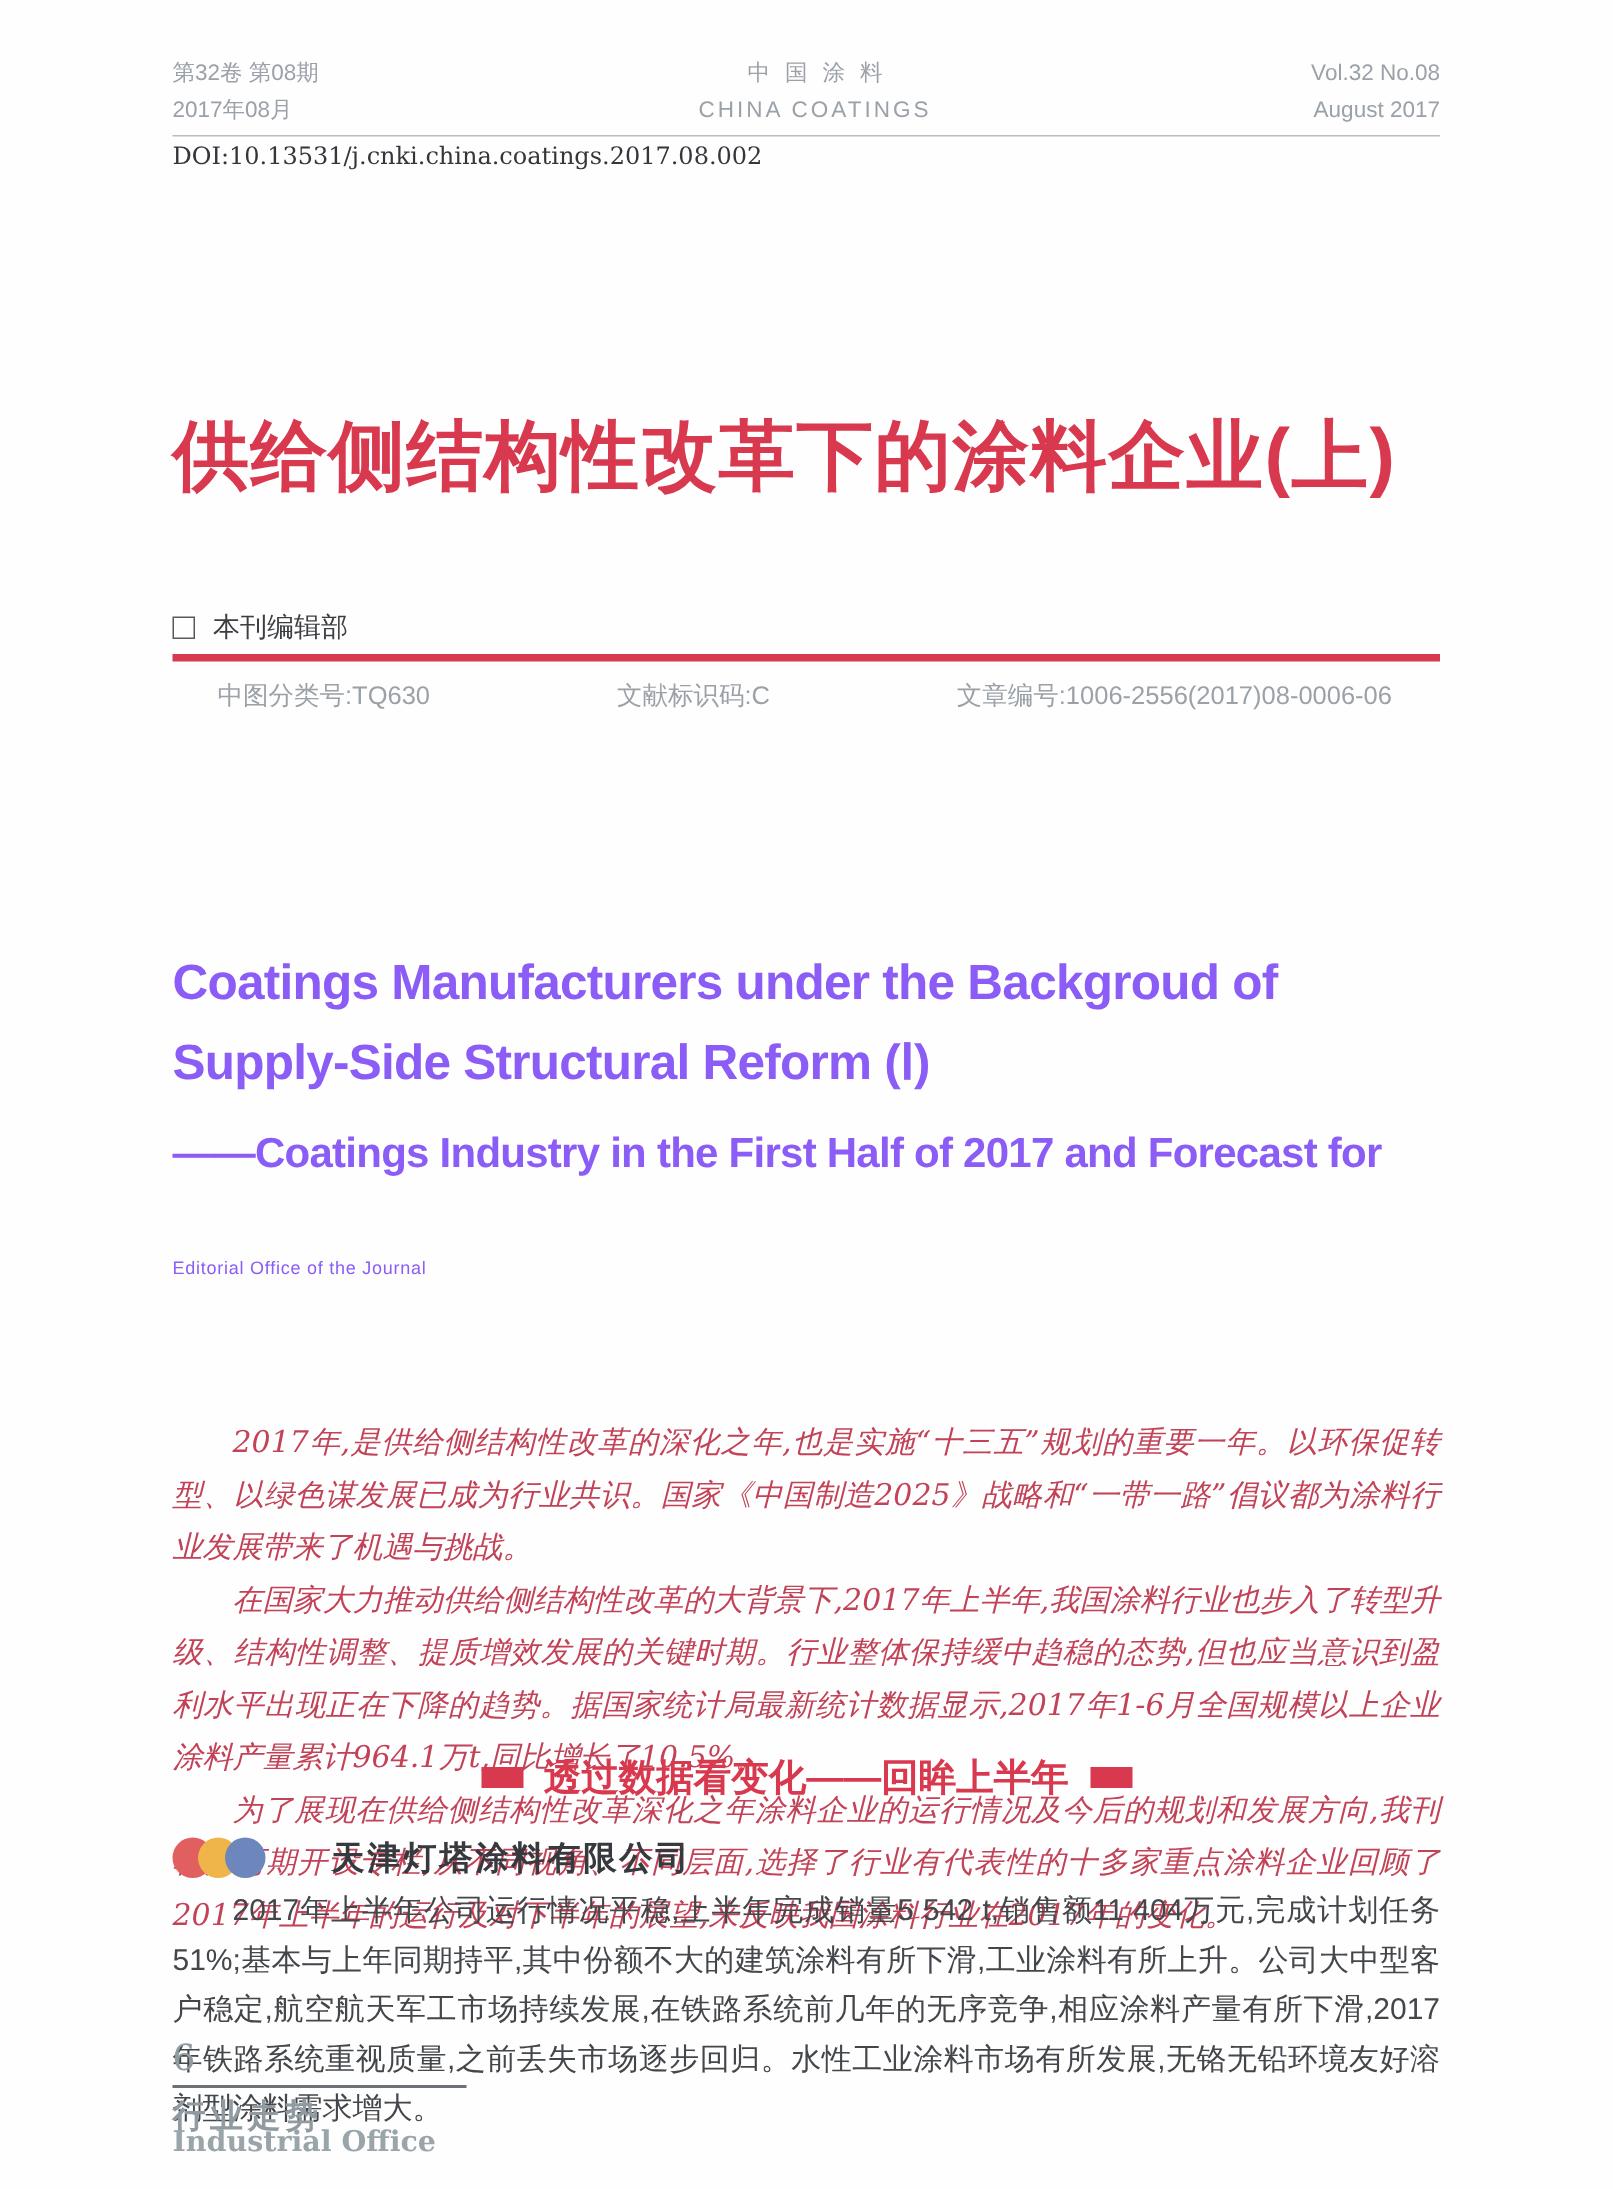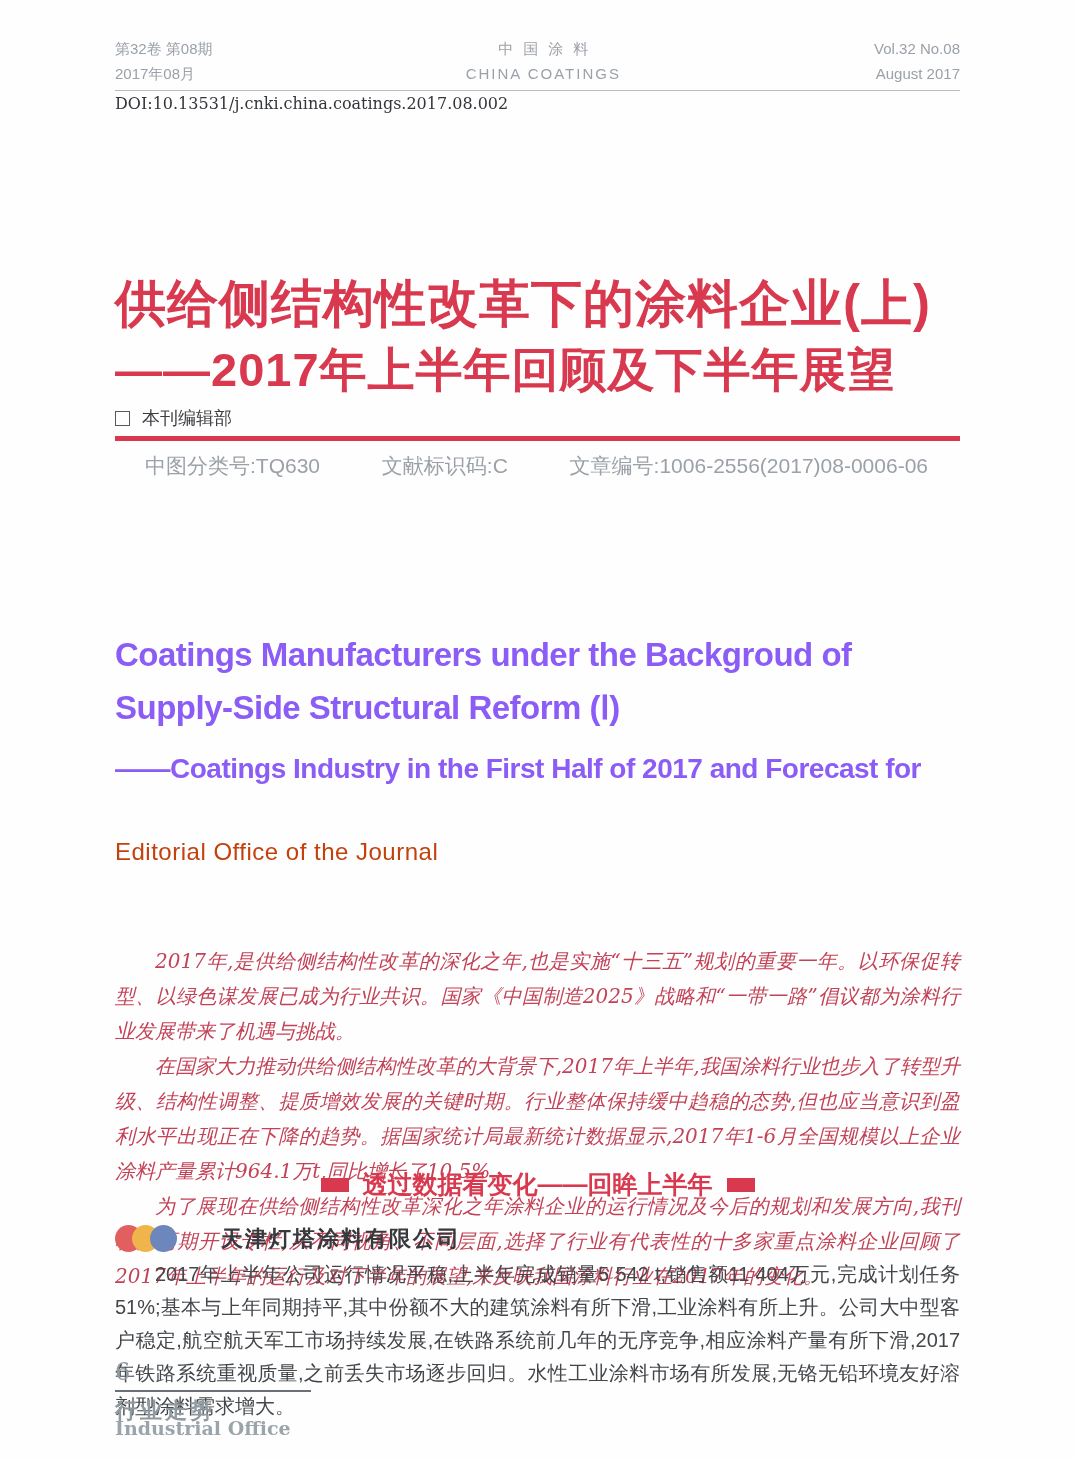--- a/index.html
+++ b/index.html
@@ -24,30 +24,30 @@
   .doi-line{top:94px;font-family:"DejaVu Serif",serif;font-size:16px;color:#33363a;}
 
   
   .main-title{top:270px;color:#d8394e;font-weight:bold;}
   .main-title .t1{font-size:51px;letter-spacing:1px;line-height:68px;}
   .main-title .t2{font-size:47px;letter-spacing:1px;line-height:64px;}
 
   .author-row{top:406px;font-size:18px;color:#3b3e42;display:flex;align-items:center;}
   .author-sq{width:13px;height:13px;border:1.6px solid #555a5f;display:inline-block;margin-right:12px;}
   .red-rule{top:436px;height:5px;background:#d8394e;}
-  .meta-row{top:452px;display:flex;justify-content:space-between;color:#9aa1a8;font-size:21px;padding-left:30px;padding-right:32px;box-sizing:border-box;}
+  .meta-row{top:452px;display:flex;justify-content:space-between;color:#9aa1a8;font-size:17px;padding-left:30px;padding-right:32px;box-sizing:border-box;}
 
   
   .en-title{top:628px;color:#8b5cf6;font-weight:bold;}
   .en-title .e1{font-size:33px;line-height:53px;letter-spacing:-0.5px;}
   .en-title .e2{font-size:33px;line-height:53px;letter-spacing:-0.5px;}
   .en-sub{margin-top:16px;}
   .en-title .e3{font-size:28px;line-height:37px;letter-spacing:-0.5px;}
   .en-title .e4{font-size:28px;line-height:37px;letter-spacing:-0.5px;}
-  .editorial{top:838px;color:#c2410c;font-size:24px;letter-spacing:0.5px;}
+  .editorial{top:838px;color:#8b5cf6;font-size:12px;letter-spacing:0.5px;}
 
   
   .abstract{top:944px;color:#c24357;font-family:"DejaVu Serif",serif;font-style:italic;
             font-size:20px;line-height:35px;text-align:justify;}
   .abstract p{margin:0;text-indent:2em;}
 
   
   .section-header{top:1168px;text-align:center;color:#d8394e;font-weight:bold;font-size:25px;
                   display:flex;align-items:center;justify-content:center;gap:14px;}
   .red-sq{width:28px;height:14px;background:#d8394e;display:inline-block;}
@@ -86,21 +86,20 @@
     <div class="hdr-right">
       <div>Vol.32 No.08</div>
       <div>August 2017</div>
     </div>
   </div>
   <div class="content header-line"></div>
   <div class="content doi-line">DOI:10.13531/j.cnki.china.coatings.2017.08.002</div>
 
   <div class="content main-title">
     <div class="t1">供给侧结构性改革下的涂料企业(上)</div>
-    <div class="t2">——2017年上半年回顾及下半年展望</div>
   </div>
 
   <div class="content author-row">
     <span class="author-sq"></span>
     <span>本刊编辑部</span>
   </div>
   <div class="content red-rule"></div>
 
   <div class="content meta-row">
     <span>中图分类号:TQ630</span>

